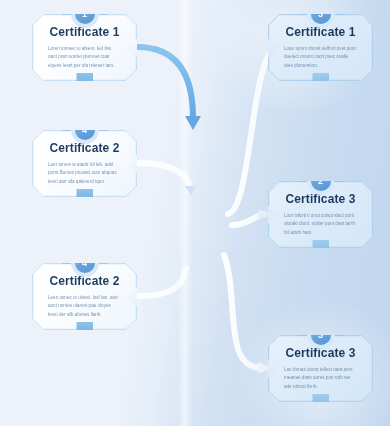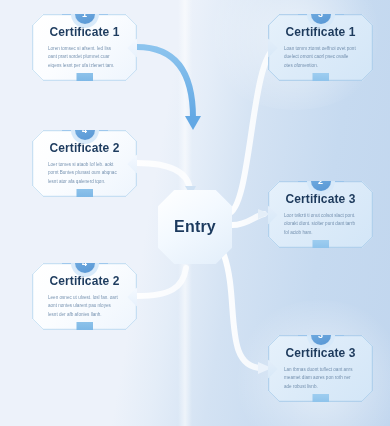--- a/index.html
+++ b/index.html
@@ -272,23 +272,20 @@
         <polygon points="11,0.7 94,0.7 104.3,11 104.3,56 94,66.3 11,66.3 0.7,56 0.7,11" fill="none" stroke="#bcd9f0" stroke-width="1"></polygon>
       </svg>
     </div>
     <div class="badge">4</div>
     <div class="card-title">Certificate 2</div>
     <div class="card-body">Leen osnec ut ulvest. losl fan. oart aont nontes ularent pau nloyes lesnt der afb afonies llanh.</div>
     <div class="notch"></div>
     <div class="ribbon"></div>
   </div>
 
-  <div class="entry">
-    <span class="entry-label">Entry</span>
-  </div>
 
   <div class="card card-right" style="left:268px; top:14px; width:105px; height:67px;">
     <div class="card-border">
       <svg viewBox="0 0 105 67" preserveAspectRatio="none">
         <polygon points="11,0.7 94,0.7 104.3,11 104.3,56 94,66.3 11,66.3 0.7,56 0.7,11" fill="none" stroke="#a8cbe9" stroke-width="1"></polygon>
       </svg>
     </div>
     <div class="badge">3</div>
     <div class="card-title">Certificate 1</div>
     <div class="card-body">Loan tomm ztonst oeffnoi ovet pont duelect omont caorl psec ovalle otes ofomention.</div>

